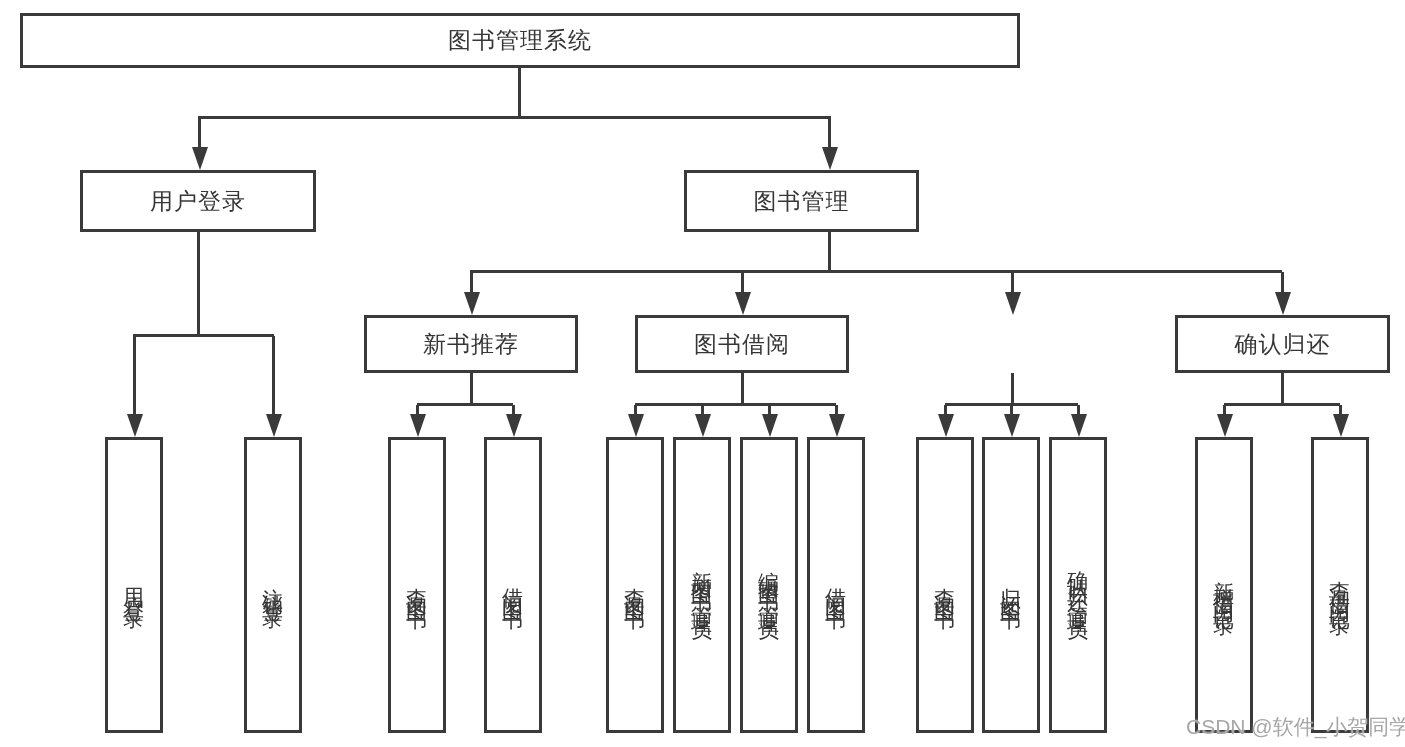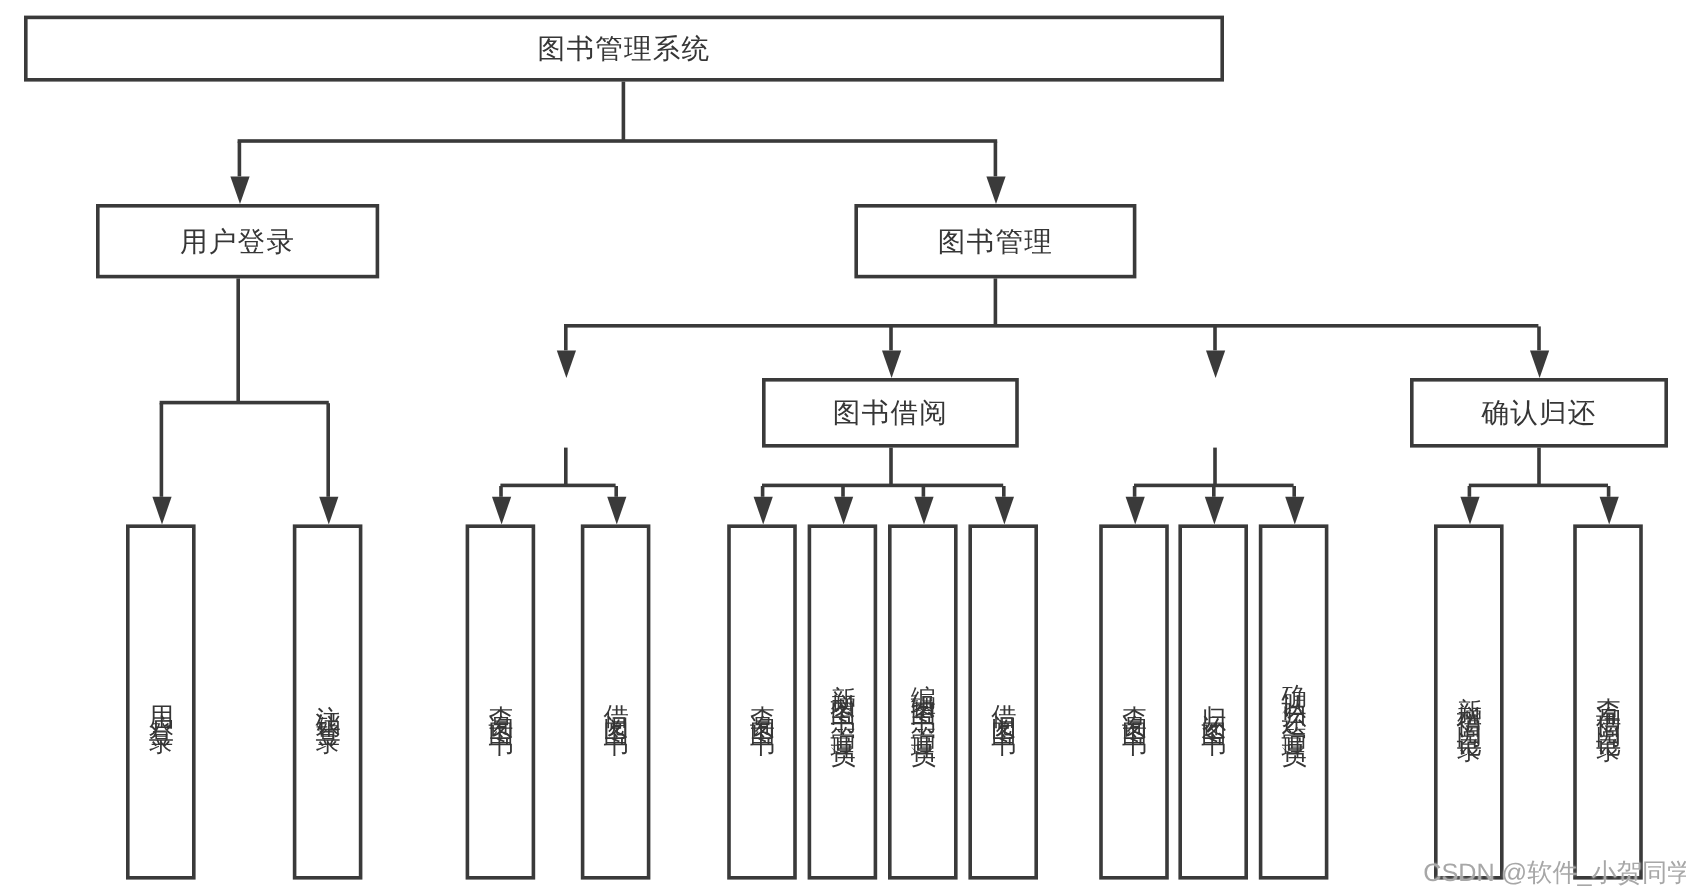--- a/index.html
+++ b/index.html
@@ -61,34 +61,35 @@
 <div id="canvas">
 
   <div class="box hbox" style="left:20px;top:13px;width:1000px;height:55px;">图书管理系统</div>
 
   <div class="vline" style="left:518px;top:68px;height:50px;"></div>
   <div class="hline" style="left:198px;top:116px;width:633px;"></div>
   <div class="arrow" style="left:198px;top:118px;height:29px;"></div>
   <div class="arrow" style="left:828px;top:118px;height:29px;"></div>
 
   <div class="box hbox" style="left:80px;top:170px;width:236px;height:62px;">用户登录</div>
-  <div class="box hbox" style="left:712px;top:170px;width:235px;height:62px;">图书管理</div>
+  <div class="box hbox" style="left:684px;top:170px;width:235px;height:62px;">图书管理</div>
 
   <div class="vline" style="left:197px;top:232px;height:104px;"></div>
   <div class="hline" style="left:133px;top:334px;width:141px;"></div>
   <div class="arrow" style="left:133px;top:336px;height:78px;"></div>
   <div class="arrow" style="left:272px;top:336px;height:78px;"></div>
 
   <div class="vline" style="left:828px;top:232px;height:40px;"></div>
   <div class="hline" style="left:470px;top:270px;width:812px;"></div>
   <div class="arrow" style="left:470px;top:272px;height:20px;"></div>
   <div class="arrow" style="left:741px;top:272px;height:20px;"></div>
   <div class="arrow" style="left:1011px;top:272px;height:20px;"></div>
   <div class="arrow" style="left:1281px;top:272px;height:20px;"></div>
 
+  <div class="box hbox" style="left:364px;top:315px;width:214px;height:58px;">新书推荐</div>
   <div class="box hbox" style="left:635px;top:315px;width:214px;height:58px;">图书借阅</div>
   <div class="box hbox" style="left:1175px;top:315px;width:215px;height:58px;">确认归还</div>
 
   <div class="vline" style="left:470px;top:373px;height:32px;"></div>
   <div class="hline" style="left:417px;top:403px;width:96px;"></div>
   <div class="arrow" style="left:416px;top:405px;height:9px;"></div>
   <div class="arrow" style="left:512px;top:405px;height:9px;"></div>
 
   <div class="vline" style="left:741px;top:373px;height:32px;"></div>
   <div class="hline" style="left:635px;top:403px;width:201px;"></div>

